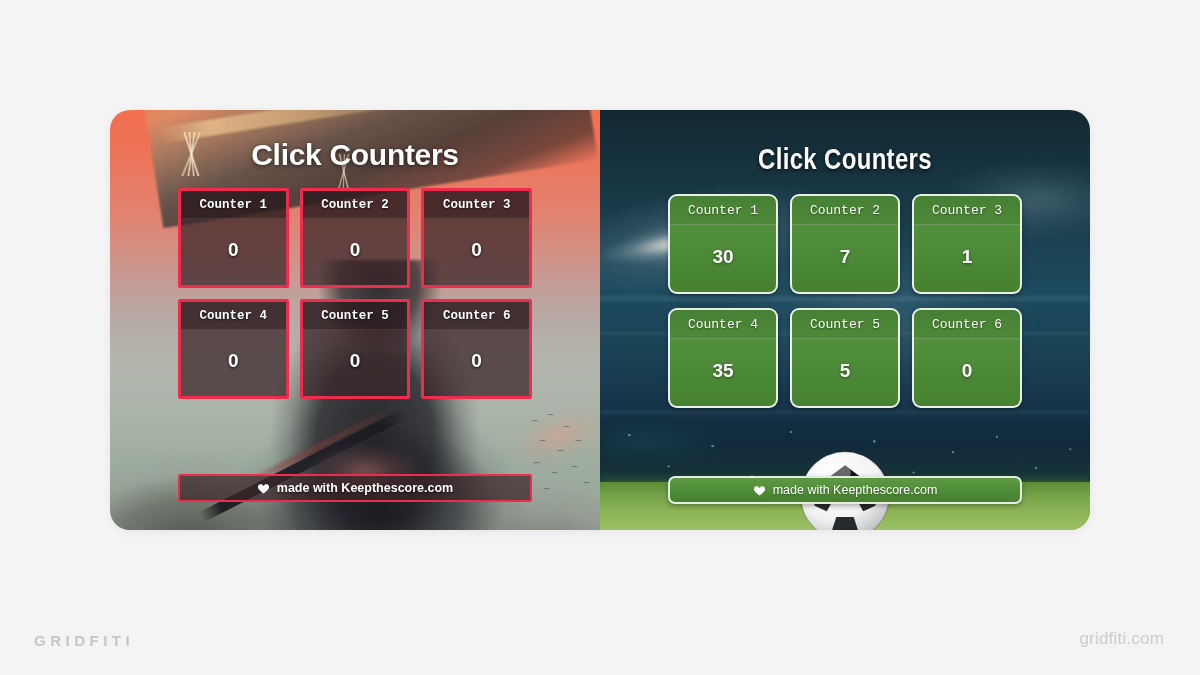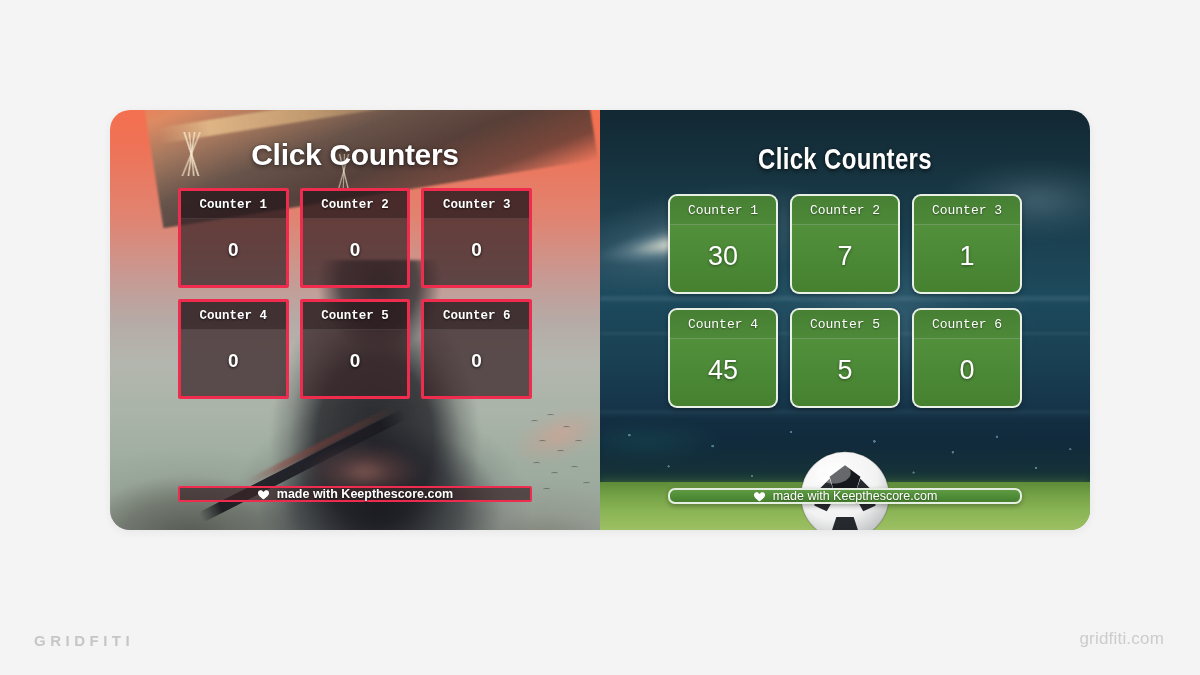--- a/index.html
+++ b/index.html
@@ -408,30 +408,30 @@
     box-shadow: 0 2px 5px rgba(0,0,0,0.3);
   }
   .panel-right .card-title {
     background: linear-gradient(180deg, rgba(56,110,42,0.55) 0%, rgba(62,118,46,0.25) 100%);
     border-bottom: 1px solid rgba(255,255,255,0.22);
     font-weight: normal;
     font-size: 13px;
     text-shadow: 0 1px 2px rgba(0,0,0,0.45);
   }
   .panel-right .card-value {
-    font-weight: normal;
-    font-size: 27px;
+    font-weight: bold;
+    font-size: 19px;
     text-shadow: 0 1px 3px rgba(0,0,0,0.45);
   }
 
   
   .credit {
     margin-top: auto;
     margin-bottom: 30px;
-    height: 16px;
+    height: 28px;
     display: flex;
     align-items: center;
     justify-content: center;
     gap: 7px;
     color: #ffffff;
     font-size: 12.5px;
     white-space: nowrap;
   }
   .panel-left .credit {
     background: rgba(58,38,40,0.72);
@@ -585,21 +585,21 @@
         <div class="card">
           <div class="card-title">Counter 2</div>
           <div class="card-value">7</div>
         </div>
         <div class="card">
           <div class="card-title">Counter 3</div>
           <div class="card-value">1</div>
         </div>
         <div class="card">
           <div class="card-title">Counter 4</div>
-          <div class="card-value">45</div>
+          <div class="card-value">35</div>
         </div>
         <div class="card">
           <div class="card-title">Counter 5</div>
           <div class="card-value">5</div>
         </div>
         <div class="card">
           <div class="card-title">Counter 6</div>
           <div class="card-value">0</div>
         </div>
       </div>

